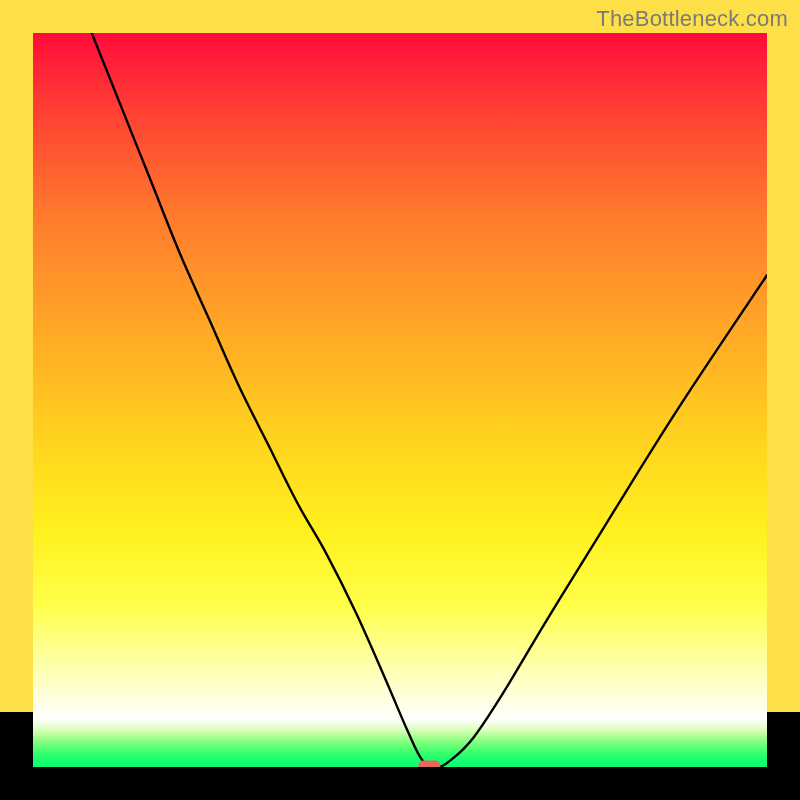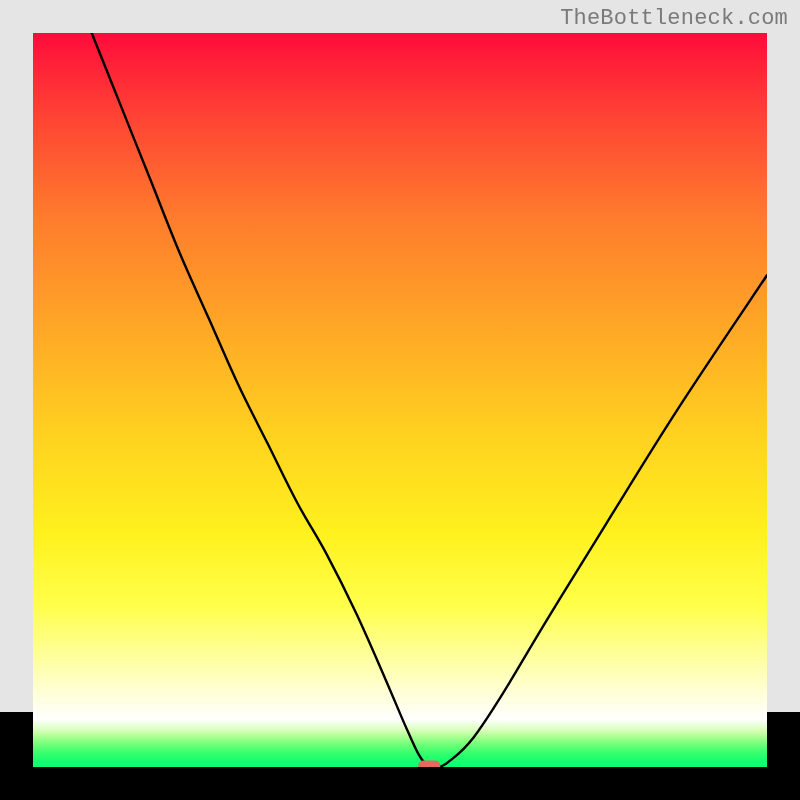--- a/index.html
+++ b/index.html
@@ -8,22 +8,21 @@
     width: 800px;
     height: 800px;
     overflow: hidden;
     background: #000;
     font-family: Arial, Helvetica, sans-serif;
   }
   .chart-frame {
     position: relative;
     width: 800px;
     height: 712px;
-    background: #e5e5e5;
-    font-family: Liberation Mono, monospace;
+    background: #fde047;
   }
   .plot-area {
     position: absolute;
     left: 33px;
     top: 33px;
     width: 734px;
     height: 734px;
     overflow: hidden;
   }
   .gradient-bg {

